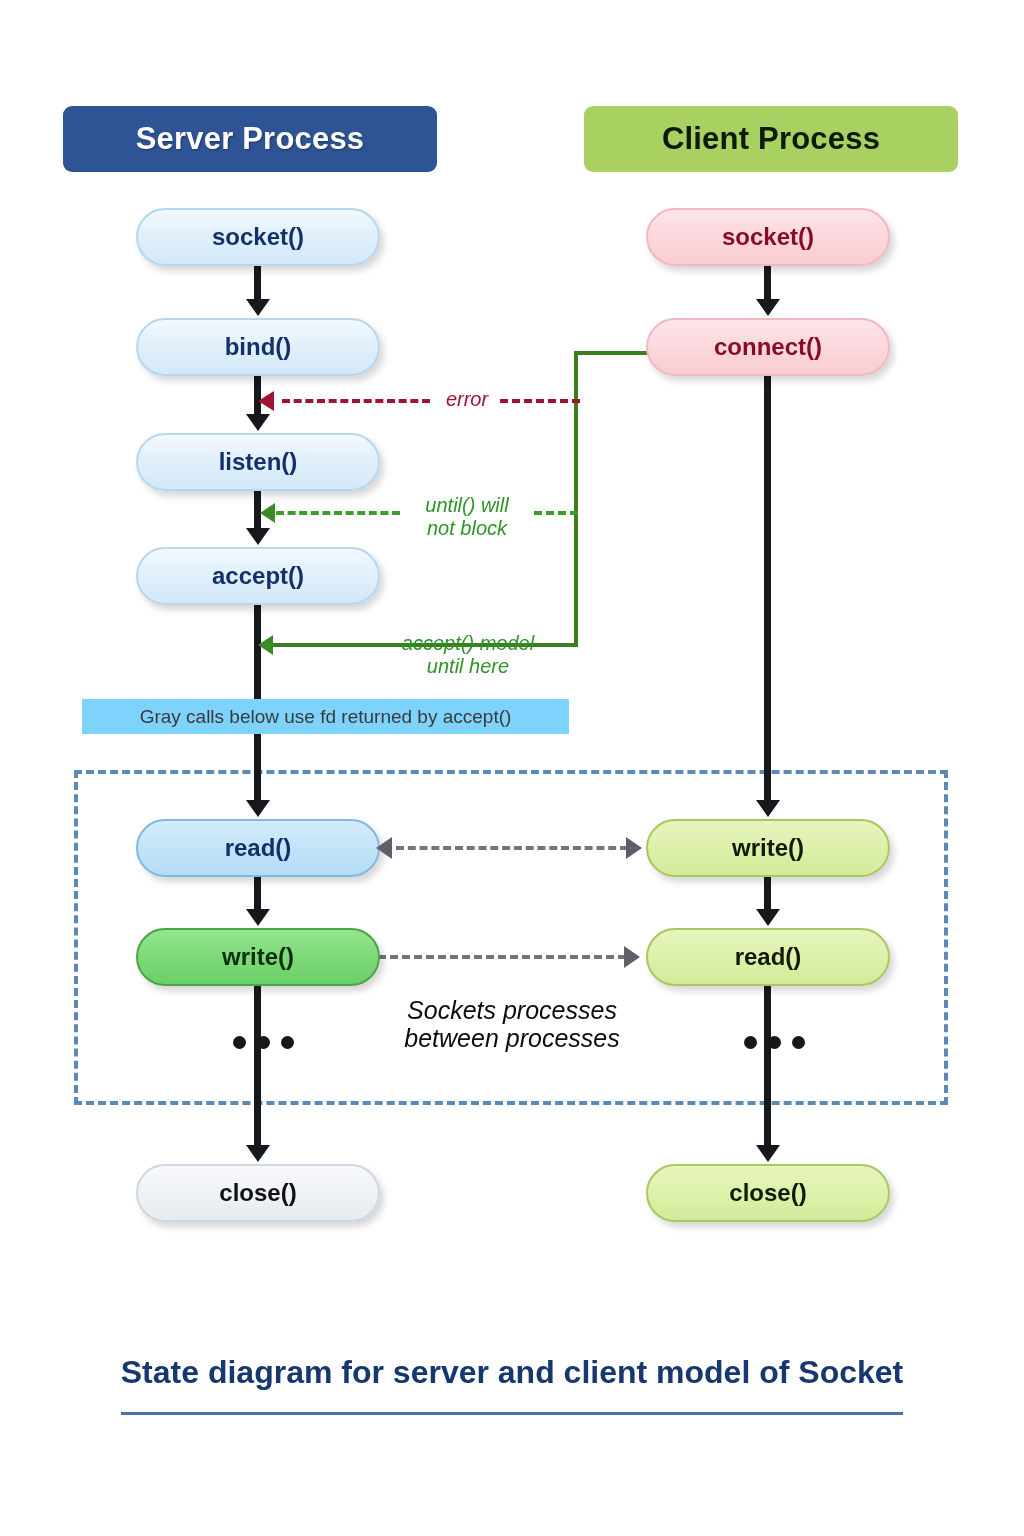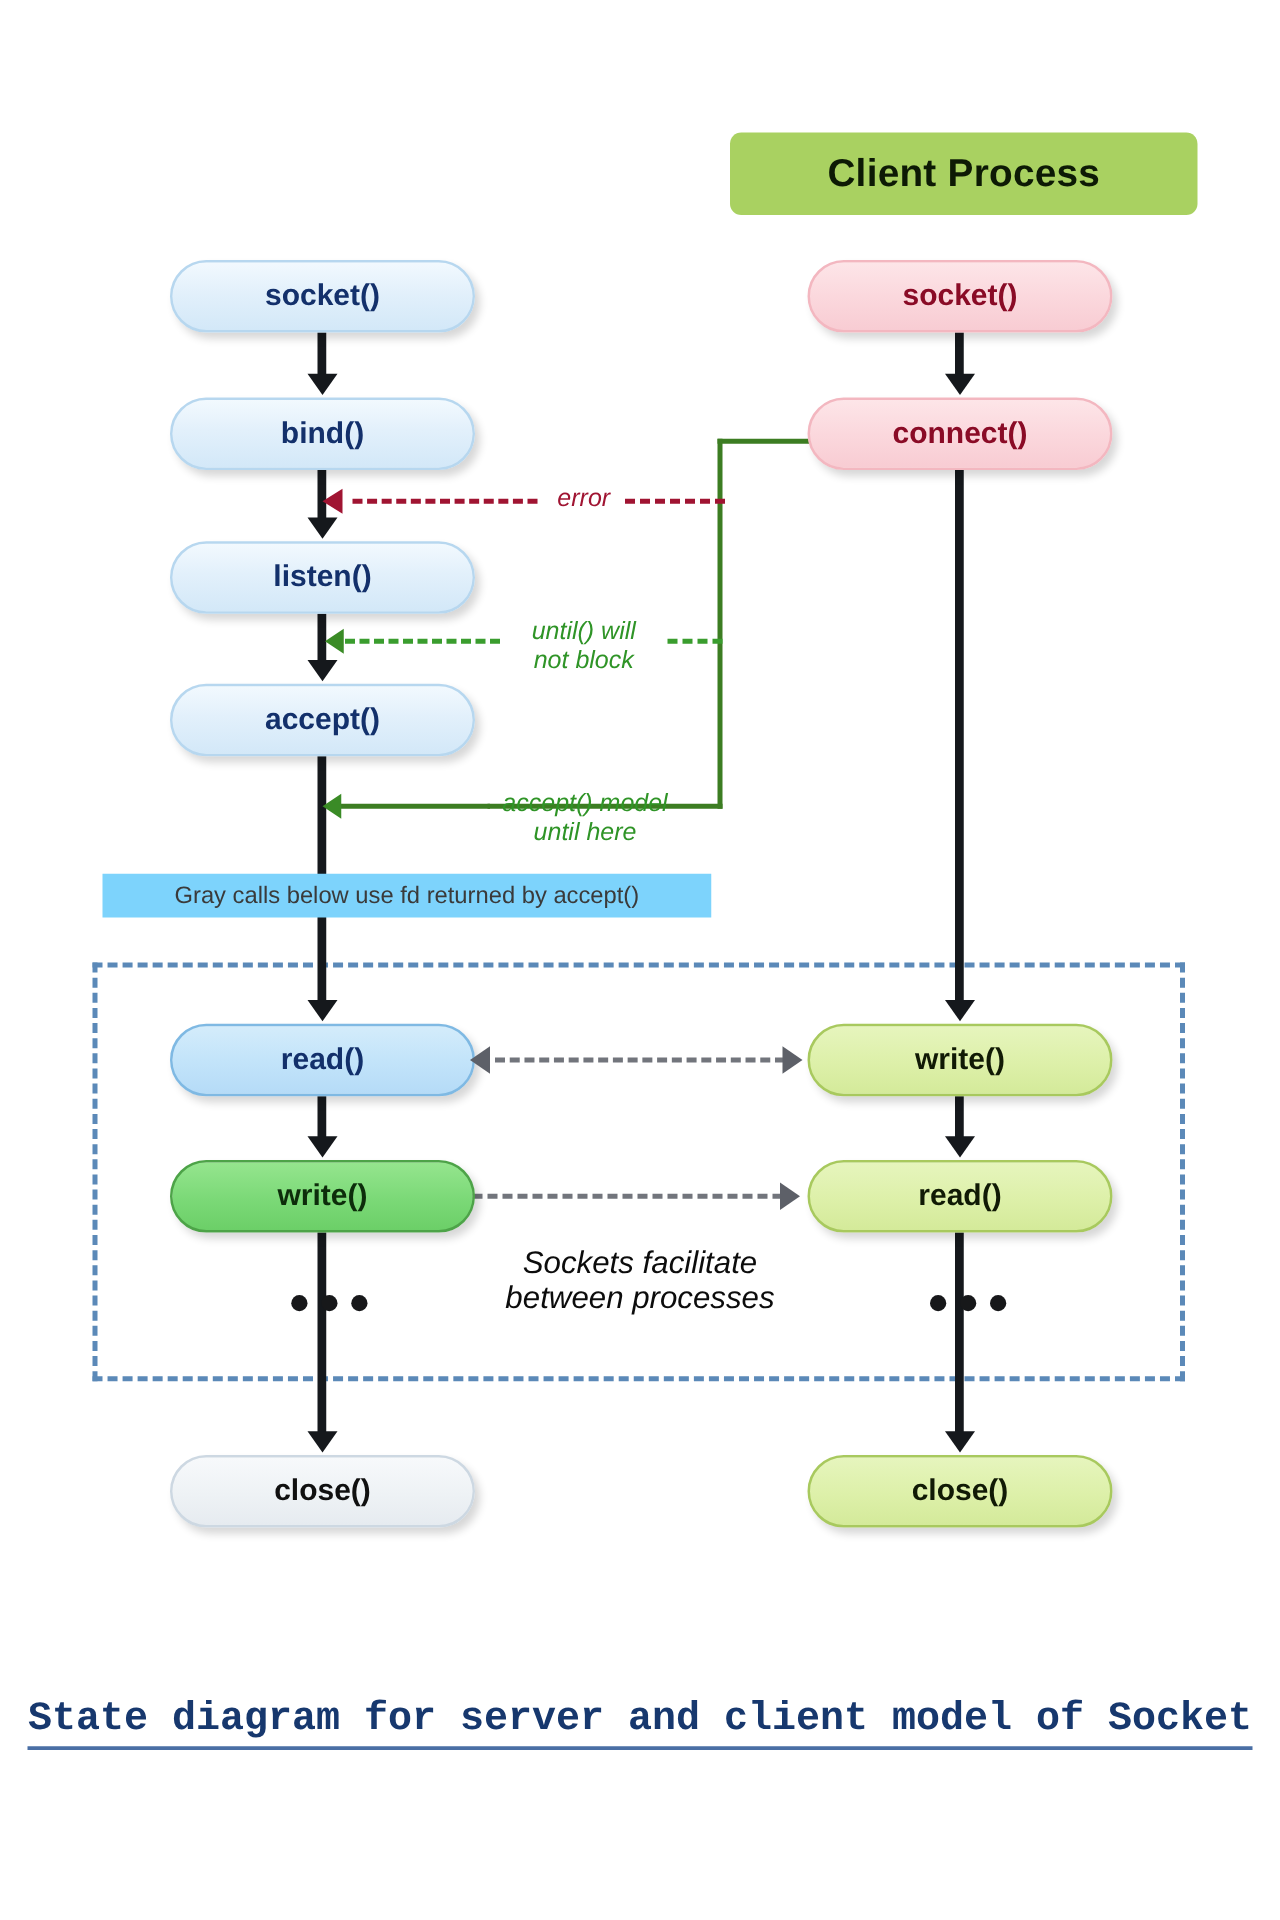--- a/index.html
+++ b/index.html
@@ -227,29 +227,31 @@
     position: absolute;
     left: 0; top: 1354px; width: 1024px;
     text-align: center;
     font-size: 32px;
     font-weight: bold;
     color: #17386e;
     z-index: 6;
   }
   .fig-title span {
     border-bottom: 3px solid #4a6fa5;
-    padding-bottom: 4px;
-    font-family: Liberation Mono, monospace;
+    padding-bottom: 22px;
   }
 </style>
 </head>
 <body>
 
 <div id="stage">
 
+  <div class="banner banner-server">
+    <span>Server Process</span>
+  </div>
   <div class="banner banner-client">
     <span>Client Process</span>
   </div>
 
   <div class="node node-server pill-blue" style="top:208px">
     <span>socket()</span>
   </div>
   <div class="node node-server pill-blue" style="top:318px">
     <span>bind()</span>
   </div>
@@ -342,21 +344,21 @@
       <i></i>
       <i></i>
   </div>
   <div class="dots" style="left:744px; top:1036px;">
     <i></i>
       <i></i>
       <i></i>
   </div>
 
   <div class="center-caption">
-    <div>Sockets facilitate</div>
+    <div>Sockets processes</div>
     <div>between processes</div>
   </div>
 
   <div class="fig-title">
     <span>State diagram for server and client model of Socket</span>
   </div>
 
 </div>
 
 </body></html>

